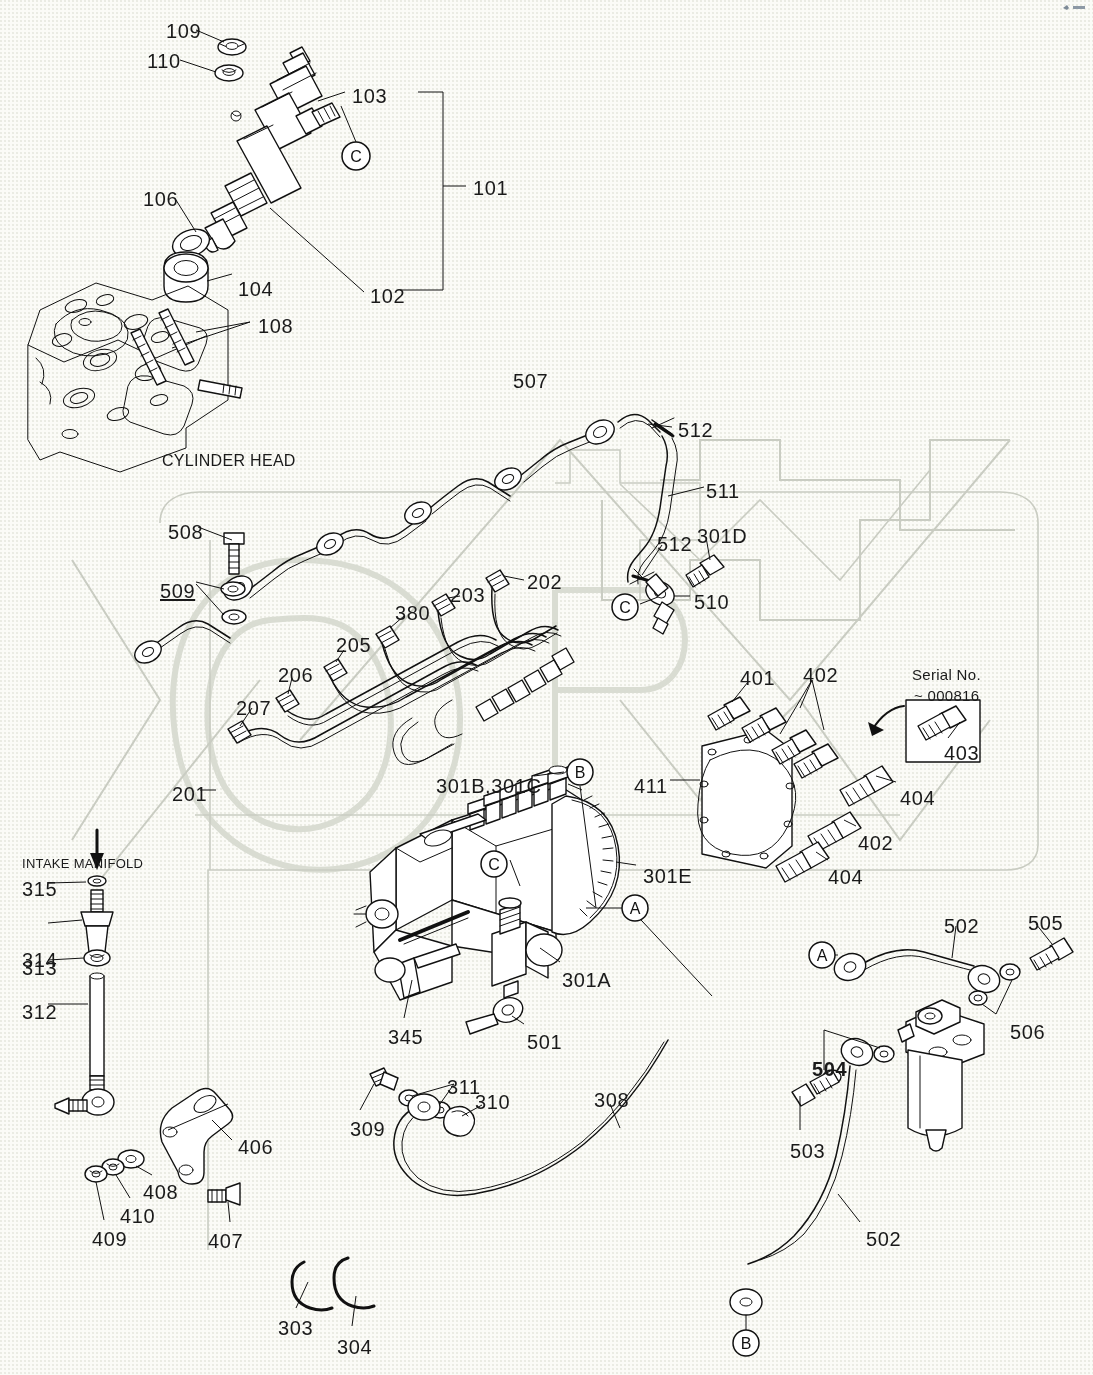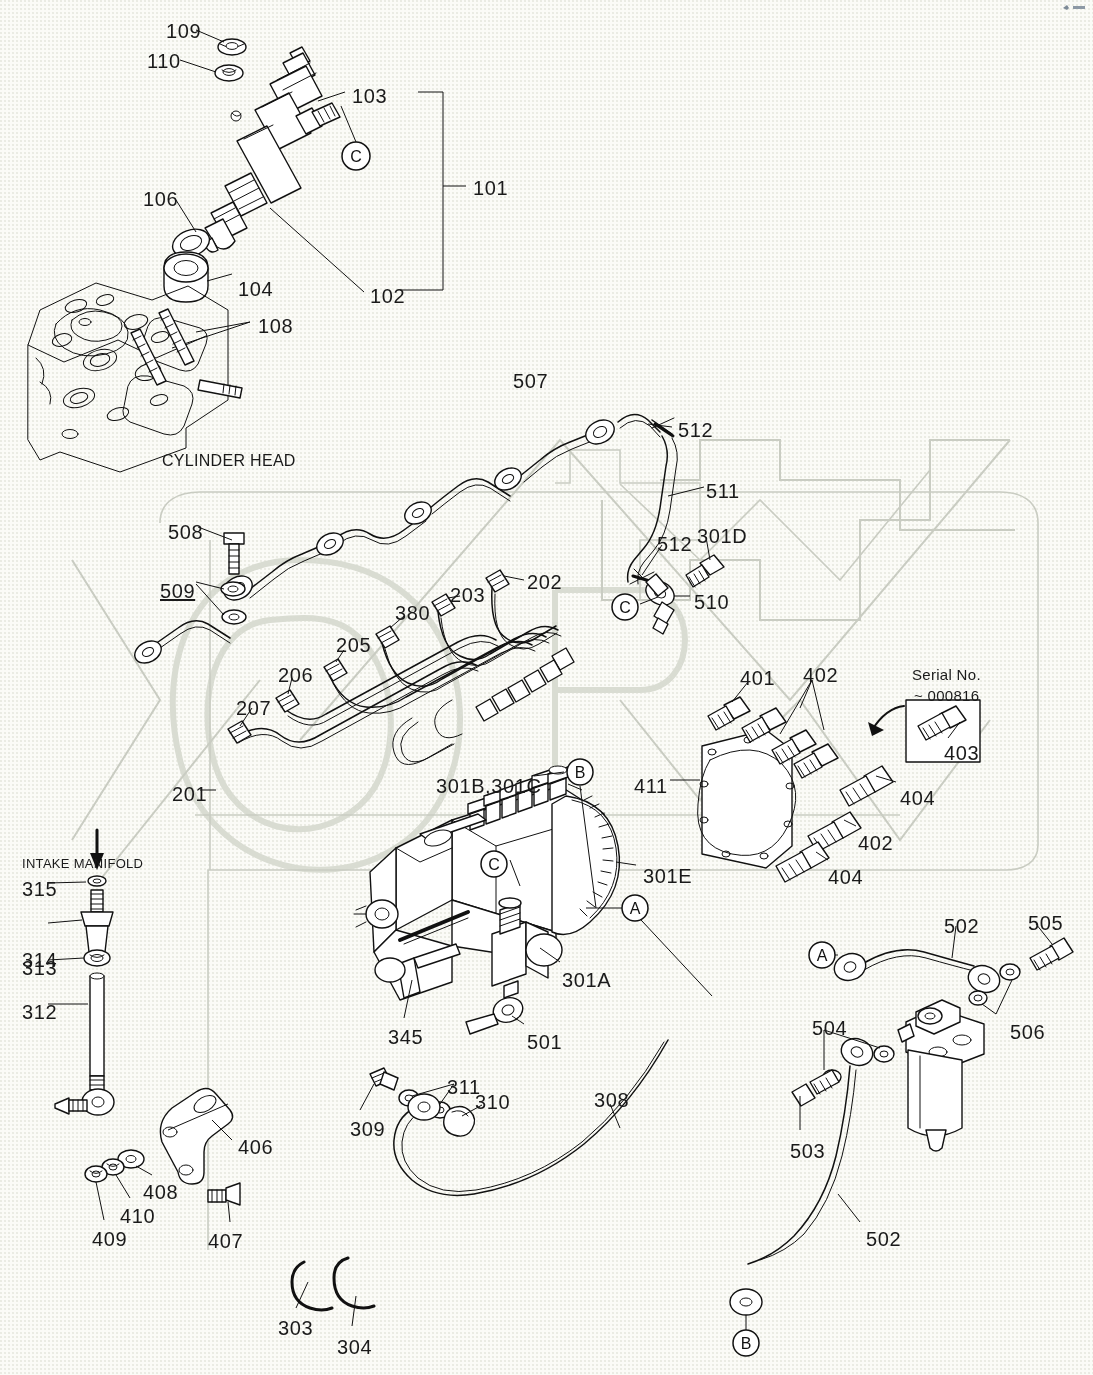--- a/index.html
+++ b/index.html
@@ -700,21 +700,21 @@
 <div class="lbl nm" style="left: 22px; top: 878px;">315</div>
 <div class="lbl nm" style="left: 22px; top: 919px; margin-top: 30px;">314</div>
 <div class="lbl nm" style="left: 22px; top: 957px;">313</div>
 <div class="lbl nm" style="left: 22px; top: 1001px;">312</div>
 <div class="lbl nm" style="left: 388px; top: 1026px;">345</div>
 <div class="lbl nm" style="left: 562px; top: 969px;">301A</div>
 <div class="lbl nm" style="left: 527px; top: 1031px;">501</div>
 <div class="lbl nm" style="left: 944px; top: 915px;">502</div>
 <div class="lbl nm" style="left: 1028px; top: 912px;">505</div>
 <div class="lbl nm" style="left: 1010px; top: 1021px;">506</div>
-<div class="lbl nm" style="left: 812px; top: 1017px;">504</div>
+<div class="lbl nm" style="left: 812px; top: 1058px; font-weight: bold;">504</div>
 <div class="lbl nm" style="left: 790px; top: 1140px;">503</div>
 <div class="lbl nm" style="left: 866px; top: 1228px;">502</div>
 <div class="lbl nm" style="left: 350px; top: 1118px;">309</div>
 <div class="lbl nm" style="left: 447px; top: 1064px; margin-top: 12px;">311</div>
 <div class="lbl nm" style="left: 475px; top: 1091px;">310</div>
 <div class="lbl nm" style="left: 594px; top: 1089px;">308</div>
 <div class="lbl nm" style="left: 238px; top: 1136px;">406</div>
 <div class="lbl nm" style="left: 143px; top: 1181px;">408</div>
 <div class="lbl nm" style="left: 120px; top: 1205px;">410</div>
 <div class="lbl nm" style="left: 92px; top: 1228px;">409</div>

